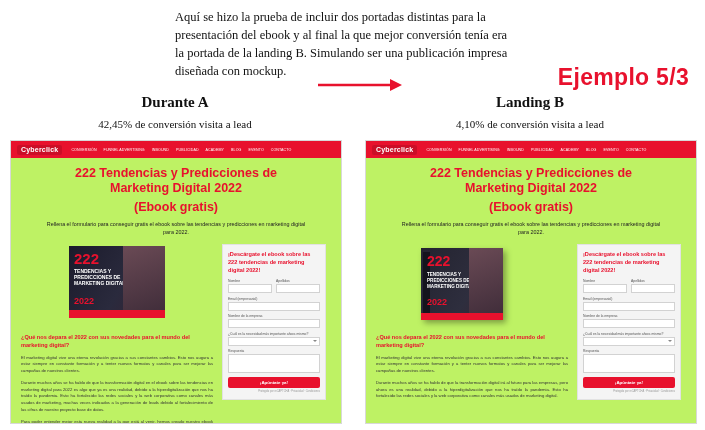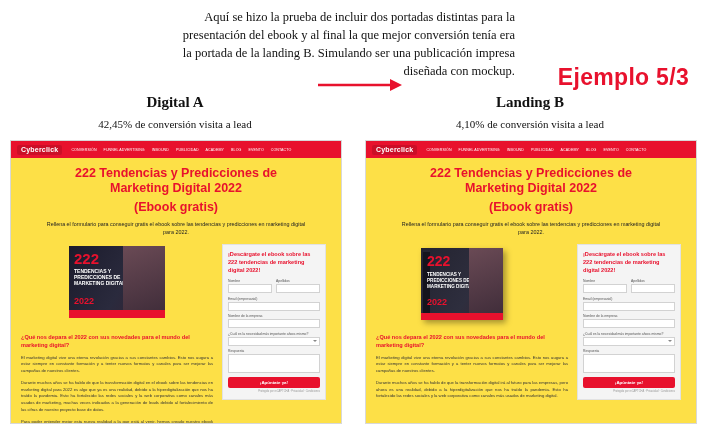--- a/index.html
+++ b/index.html
@@ -15,21 +15,21 @@
     overflow: hidden;
     position: relative;
   }
 
   
   .intro {
     position: absolute;
     top: 8px;
     left: 175px;
     width: 340px;
-    text-align: right;
+    text-align: left;
     font-size: 12.5px;
     line-height: 1.45;
     color: #111;
   }
 
   .example-badge {
     position: absolute;
     top: 64px;
     right: 16px;
     font-family: "Liberation Sans", sans-serif;
@@ -67,21 +67,21 @@
   }
   .conv-line.a { top: 118px; left: 10px; width: 330px; }
   .conv-line.b { top: 118px; left: 365px; width: 330px; }
 
   
   .shot {
     position: absolute;
     top: 140px;
     width: 330px;
     height: 282px;
-    background: #fde047;
+    background: #bef264;
     border: 1px solid #d8d8d8;
     overflow: hidden;
     font-family: "Liberation Sans", sans-serif;
   }
   .shot.a { left: 10px; }
   .shot.b { left: 365px; }
 
   
   .navbar {
     height: 17px;
@@ -336,21 +336,21 @@
 
 <div class="intro">Aquí se hizo la prueba de incluir dos portadas distintas para la presentación del ebook y al final la que mejor conversión tenía era la portada de la landing B. Simulando ser una publicación impresa diseñada con mockup.</div>
 
 <div class="example-badge">Ejemplo 5/3</div>
 
 <svg class="arrow" viewBox="0 0 84 14">
   <line x1="0" y1="7" x2="72" y2="7" stroke="#e8112d" stroke-width="2.5"></line>
   <polygon points="72,1 84,7 72,13" fill="#e8112d"></polygon>
 </svg>
 
-<div class="landing-title a">Digital A</div>
+<div class="landing-title a">Durante A</div>
 <div class="conv-line a">42,45% de conversión visita a lead</div>
 
 <div class="shot a">
   <div class="navbar">
     <div class="logo">Cyberclick</div>
     <div class="navlinks">
       <span>CONVERSIÓN</span>
       <span>FUNNEL ADVERTISING</span>
       <span>INBOUND</span>
       <span>PUBLICIDAD</span>

